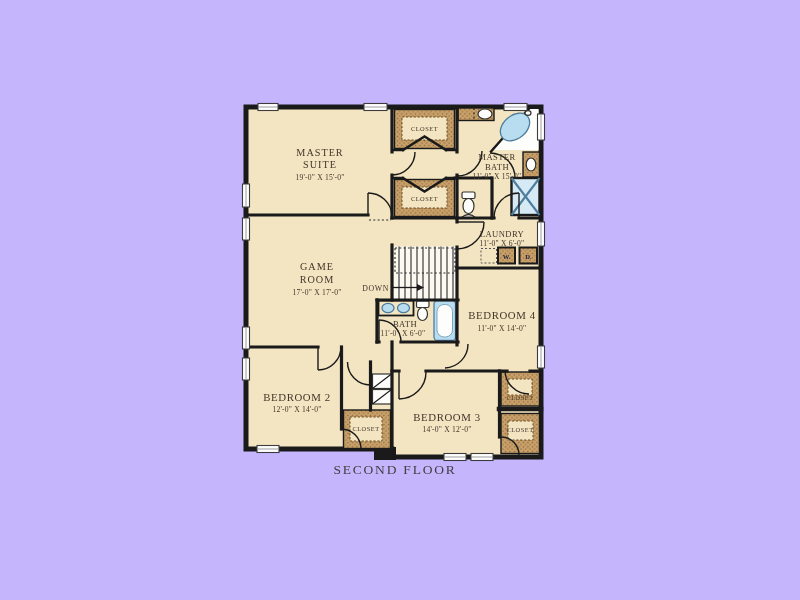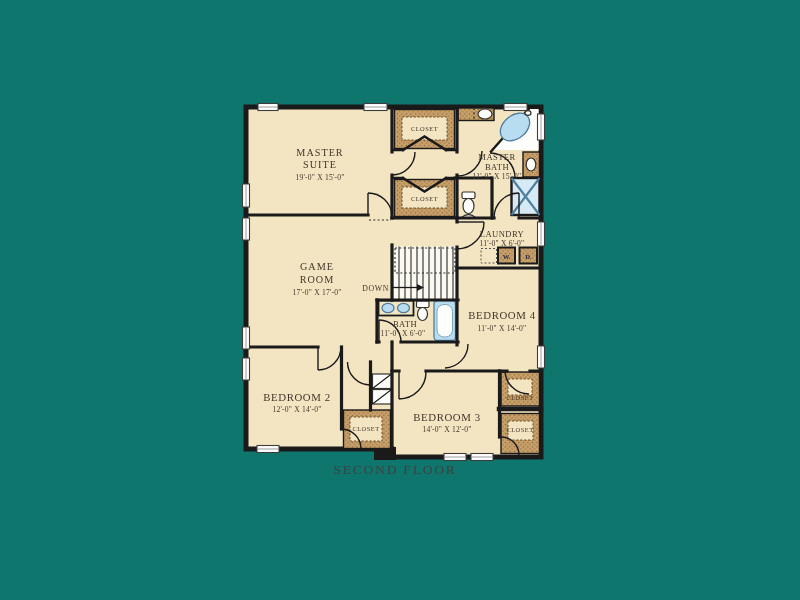--- a/index.html
+++ b/index.html
@@ -1,16 +1,16 @@
 <!DOCTYPE html>
 <html><head>
 <meta charset="utf-8">
 <style>
   html,body{margin:0;padding:0;background:#ffffff;}
-  .page{width:800px;height:600px;background:#0f766e;position:relative;overflow:hidden;}
+  .page{width:800px;height:600px;background:#c4b5fd;position:relative;overflow:hidden;}
   svg text{font-family:"Liberation Serif","DejaVu Serif",serif;fill:#42372a;}
   .t-room{font-size:10.8px;letter-spacing:0.6px;}
   .t-big{font-size:10.2px;letter-spacing:1px;}
   .t-md{font-size:8.6px;letter-spacing:0.4px;}
   .t-dim{font-size:7.6px;letter-spacing:0.2px;}
   .t-xs{font-size:6.4px;letter-spacing:0.5px;}
   .t-wd{font-size:6.6px;font-weight:bold;fill:#26263f;}
   .t-down{font-size:7.8px;letter-spacing:0.6px;}
   .t-cap{font-size:13.5px;letter-spacing:1.8px;fill:#3f3f3f;}
   .wall{stroke:#1a1a1a;fill:none;stroke-width:3.2;stroke-linecap:square;}

